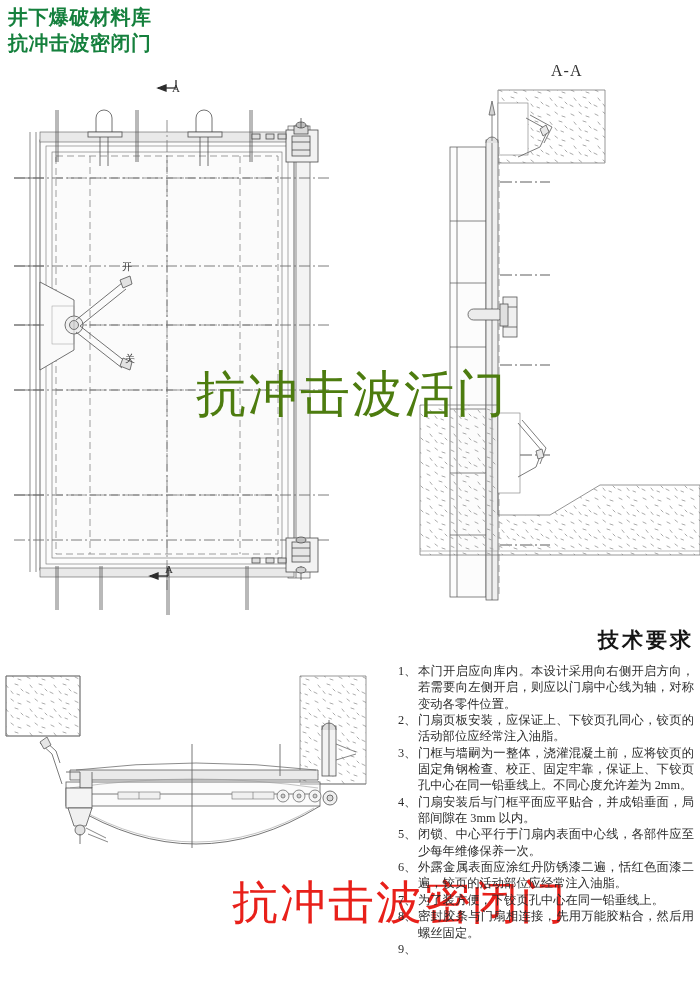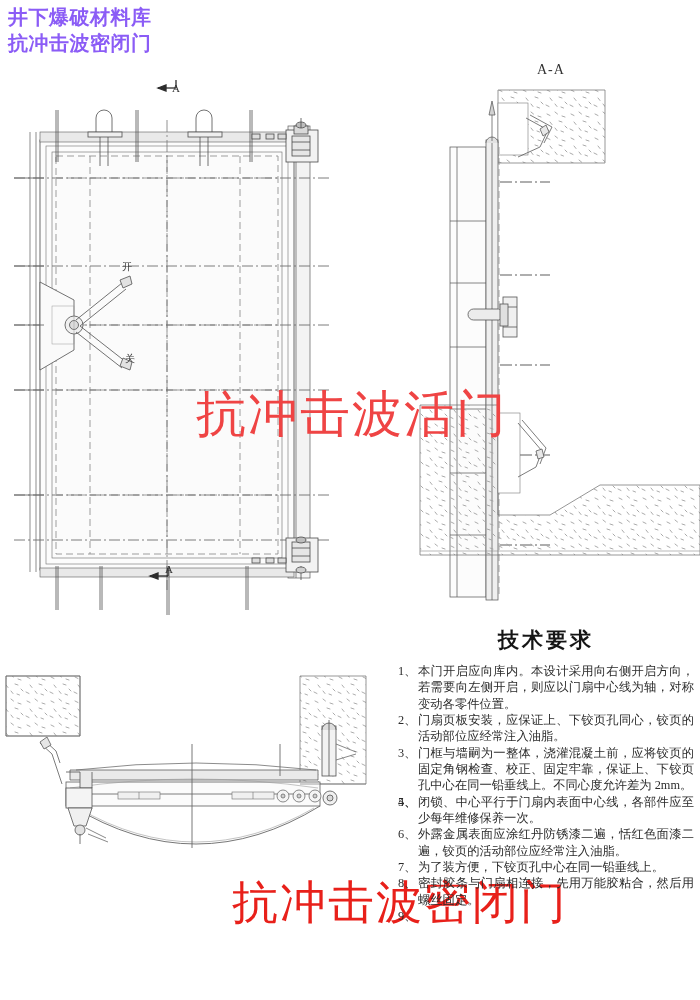--- a/index.html
+++ b/index.html
@@ -20,62 +20,62 @@
   #title-block {
     position: absolute;
     left: 8px;
     top: 4px;
     line-height: 1.32;
   }
   #title-block .title-line {
     font-size: 20px;
     font-weight: bold;
     letter-spacing: 0.5px;
-    color: #8b5cf6;
+    color: #15803d;
     white-space: nowrap;
   }
 
   
   .dwg {
     position: absolute;
     overflow: visible;
   }
   .dwg svg { display: block; overflow: visible; }
 
   
   .watermark {
     position: absolute;
     white-space: nowrap;
     font-weight: normal;
     letter-spacing: 2px;
   }
   #watermark-teal {
     left: 196px;
-    top: 381px;
+    top: 361px;
     font-size: 50px;
-    color: #ef4444;
+    color: #4d7c0f;
     font-family: "Liberation Sans", "DejaVu Sans", sans-serif;
   }
   #watermark-red {
     left: 232px;
     top: 872px;
     font-size: 46px;
     color: #e8201a;
     font-family: "Liberation Sans", "DejaVu Sans", sans-serif;
   }
 
   
   #tech-req {
     position: absolute;
     left: 398px;
     top: 626px;
     width: 296px;
   }
   #tech-req-heading {
-    text-align: center;
+    text-align: right;
     font-size: 21px;
     font-weight: bold;
     letter-spacing: 3px;
     color: #151515;
     margin-bottom: 9px;
   }
   #tech-req-list {
     list-style: none;
     margin: 0;
     padding: 0;
@@ -100,21 +100,21 @@
 
   
   .dwg-label {
     position: absolute;
     font-size: 11px;
     color: #333;
     font-family: "Liberation Serif", "DejaVu Serif", serif;
     white-space: nowrap;
   }
   .dwg-label.cjk { font-size: 10px; }
-  #label-aa { left: 537px; top: 62px; font-size: 14px; letter-spacing: 1px; }
+  #label-aa { left: 551px; top: 62px; font-size: 16px; letter-spacing: 1px; }
   #label-sec-top { left: 172px; top: 82px; }
   #label-sec-bottom { left: 165px; top: 563px; }
   #label-open { left: 122px; top: 260px; }
   #label-close { left: 125px; top: 352px; }
 </style>
 </head>
 <body>
 
 <div id="title-block">
   <div class="title-line">井下爆破材料库</div>
@@ -435,20 +435,21 @@
     <li>
       <span class="num">2、</span>
       <span>门扇页板安装，应保证上、下铰页孔同心，铰页的活动部位应经常注入油脂。</span>
     </li>
     <li>
       <span class="num">3、</span>
       <span>门框与墙嗣为一整体，浇灌混凝土前，应将铰页的固定角钢检查、校正、固定牢靠，保证上、下铰页孔中心在同一铅垂线上。不同心度允许差为 2mm。</span>
     </li>
     <li>
       <span class="num">4、</span>
+      <span>门扇安装后与门框平面应平贴合，并成铅垂面，局部间隙在 3mm 以内。</span>
     </li>
     <li>
       <span class="num">5、</span>
       <span>闭锁、中心平行于门扇内表面中心线，各部件应至少每年维修保养一次。</span>
     </li>
     <li>
       <span class="num">6、</span>
       <span>外露金属表面应涂红丹防锈漆二遍，恬红色面漆二遍，铰页的活动部位应经常注入油脂。</span>
     </li>
     <li>

